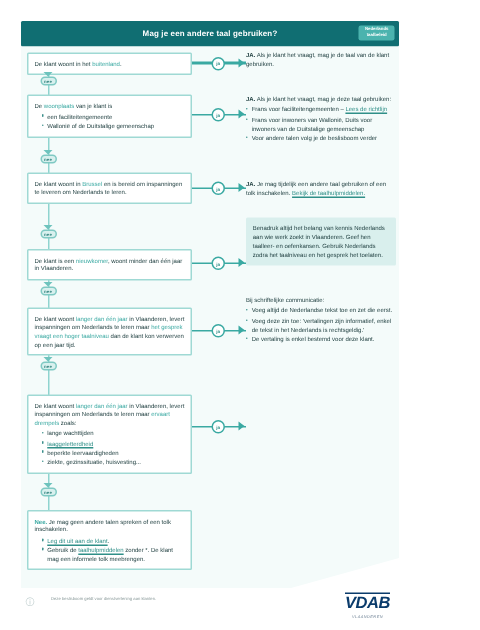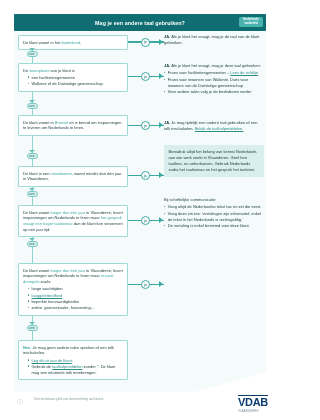--- a/index.html
+++ b/index.html
@@ -117,21 +117,21 @@
   
   .footnote{
     position:absolute;left:34px;top:398px;width:160px;
     font-size:2.8px;color:#8a9a9a;line-height:1.3;
   }
   .foot-icon{
     position:absolute;left:16px;top:398px;width:8px;height:8px;
     color:#b9c9c9;font-size:6px;line-height:8px;text-align:center;
   }
   .logo{
-    position:absolute;right:0;top:392px;width:42px;text-align:left;
+    position:absolute;right:14px;top:392px;width:42px;text-align:center;font-style:italic;
   }
   .logo .mark{
     color:#0a3b6b;font-size:11px;font-weight:bold;letter-spacing:-0.3px;
     border-top:1.4px solid #0a3b6b;display:inline-block;padding-top:.5px;
   }
   .logo .sub{color:#6f8295;font-size:2.6px;letter-spacing:.3px;margin-top:.3px;}
 </style>
 </head>
 <body>
 

